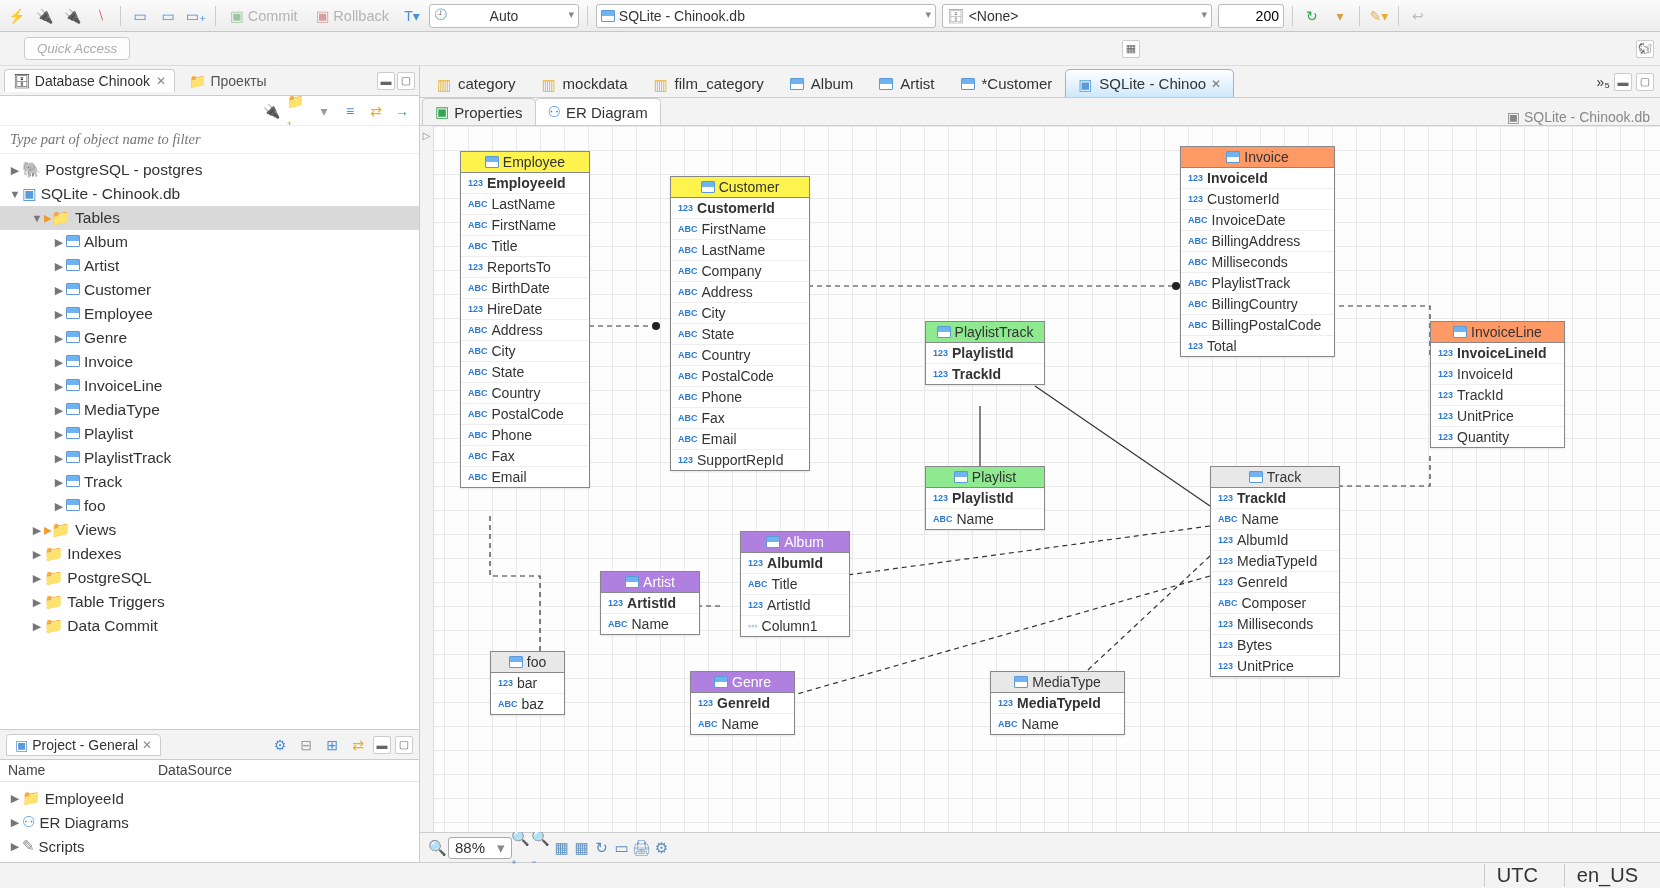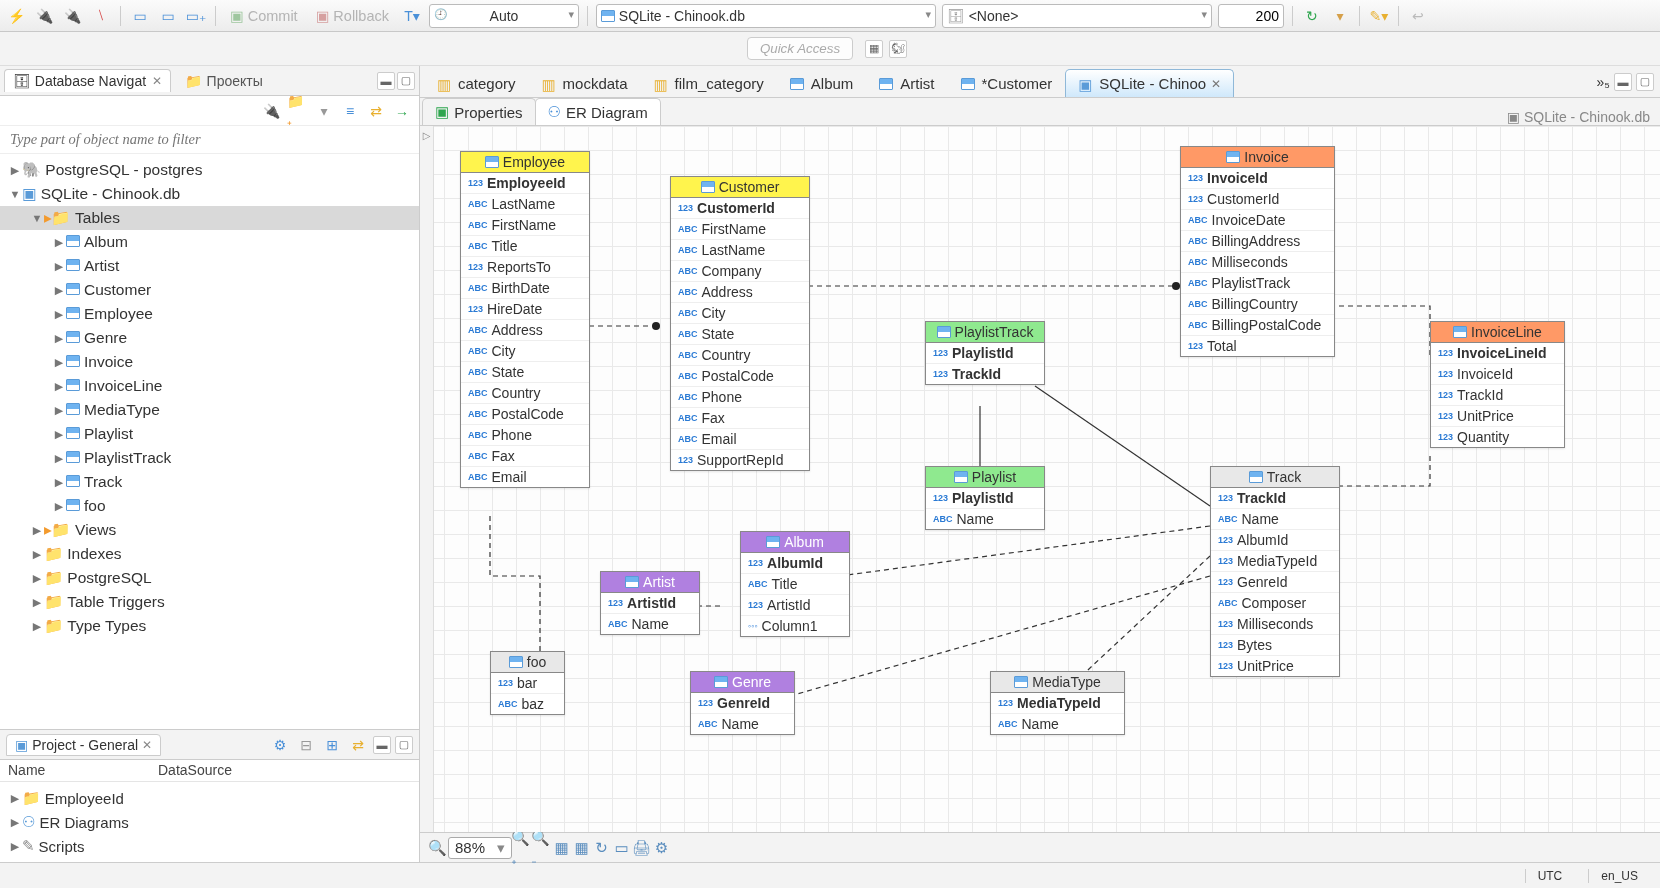--- a/index.html
+++ b/index.html
@@ -7,21 +7,21 @@
 .toolbar-top { height: 32px; background: linear-gradient(#fbfbfb, #ececec); border-bottom: 1px solid #c8c8c8; display: flex; align-items: center; padding: 0 6px; gap: 6px; }
 .toolbar-top .spacer { width: 1px; height: 20px; background: #ccc; margin: 0 2px; }
 .ticon { width: 22px; height: 22px; display: inline-flex; align-items: center; justify-content: center; font-size: 14px; }
 .tbtn { display: inline-flex; align-items: center; gap: 4px; padding: 2px 6px; border-radius: 3px; color: #333; }
 .tbtn.disabled { color: #b4b4b4; }
 .combo { background: #fff; border: 1px solid #bbb; border-radius: 3px; height: 24px; display: flex; align-items: center; padding: 0 4px; font-size: 14px; position: relative; }
 .combo .arrow { position: absolute; right: 4px; top: 3px; color: #888; font-size: 11px; }
 .combo.wide { width: 340px; }
 .combo.med { width: 270px; }
 .input-num { width: 66px; height: 24px; border: 1px solid #bbb; border-radius: 3px; background: #fff; padding: 0 4px; text-align: right; font-size: 14px; }
-.quick-row { height: 34px; display: flex; align-items: center; justify-content: center; padding-right: 6px; gap: 6px; background: #f3f3f3; border-bottom: 1px solid #ddd; }
+.quick-row { height: 34px; display: flex; align-items: center; justify-content: space-between; padding-right: 6px; gap: 6px; background: #f3f3f3; border-bottom: 1px solid #ddd; padding-left: 24px; }
 .quick-btn { border: 1px solid #ccc; border-radius: 4px; padding: 3px 12px; color: #aaa; background: #fdfdfd; font-style: italic; }
 
 .main { display: flex; height: calc(100% - 32px - 34px - 26px); }
 
 .left { width: 420px; display: flex; flex-direction: column; border-right: 1px solid #ccc; background: #fff; }
 .panel-tabs { height: 30px; display: flex; align-items: center; background: #f3f3f3; border-bottom: 1px solid #ccc; padding: 0 4px; gap: 6px; position: relative; }
 .panel-tab { display: flex; align-items: center; gap: 4px; padding: 3px 8px; background: #fff; border: 1px solid #ccc; border-bottom: none; border-radius: 4px 4px 0 0; font-size: 14px; }
 .panel-tab.inactive { background: #f3f3f3; border: none; color: #555; }
 .panel-tab .close { color: #888; font-size: 12px; margin-left: 2px; }
 .panel-ctrl { margin-left: auto; display: flex; gap: 2px; }
@@ -80,21 +80,21 @@
 .rel-line { stroke: #333; stroke-width: 1.2; stroke-dasharray: 5 4; fill: none; }
 .rel-solid { stroke: #333; stroke-width: 1.2; fill: none; }
 .rel-dot { fill: #222; }
 .rel-diamond { fill: #fff; stroke: #333; stroke-width: 1; }
 
 .canvas-footer { height: 30px; border-top: 1px solid #ccc; background: #f3f3f3; display: flex; align-items: center; padding: 0 8px; font-size: 15px; color: #333; }
 .canvas-footer .title { flex: 1; }
 .zoom-sel { border: 1px solid #aaa; border-radius: 3px; padding: 1px 6px; background: #fff; display: flex; align-items: center; gap: 12px; }
 .zicon { width: 20px; height: 20px; display: inline-flex; align-items: center; justify-content: center; color: #5a8dbe; }
 
-.statusbar { height: 26px; background: #f3f3f3; border-top: 1px solid #ccc; display: flex; align-items: center; justify-content: flex-end; padding: 0 10px; gap: 14px; font-size: 12px; color: #333; }
+.statusbar { height: 26px; background: #f3f3f3; border-top: 1px solid #ccc; display: flex; align-items: center; justify-content: flex-end; padding: 0 10px; gap: 14px; font-size: 20px; color: #333; }
 .statusbar .cell { border-left: 1px solid #ccc; padding: 0 12px; }
 .folder-orange { color: #f39a2d; }
 .folder-blue { color: #3a8de0; }
 </style>
 </head>
 <body>
 
 <div class="toolbar-top">
   <span class="ticon" style="color:#2fa64f">⚡</span>
   <span class="ticon" style="color:#2fa64f">🔌</span>
@@ -142,21 +142,21 @@
   <span class="mini-icon">▦</span>
   <span class="mini-icon">🐿</span>
 </div>
 
 <div class="main">
 
   <div class="left">
     <div class="panel-tabs">
       <div class="panel-tab">
         <span>🗄</span>
-        <span>Database Navigat</span>
+        <span>Database Chinook</span>
         <span class="close">✕</span>
       </div>
       <div class="panel-tab inactive">
         <span class="folder-blue">📁</span>
         <span>Проекты</span>
       </div>
       <div class="panel-ctrl">
         <span class="mini-icon">▬</span>
         <span class="mini-icon">▢</span>
       </div>
@@ -282,21 +282,21 @@
         <div class="tree-row">
           <span class="indent" style="width:22px"></span>
           <span class="tw">▶</span>
           <span class="icon"><span class="folder-orange">📁</span></span>
           <span>Table Triggers</span>
         </div>
         <div class="tree-row">
           <span class="indent" style="width:22px"></span>
           <span class="tw">▶</span>
           <span class="icon"><span class="folder-orange">📁</span></span>
-          <span>Type Types</span>
+          <span>Data Commit</span>
         </div>
       </div>
 
     <div class="proj-panel">
       <div class="proj-head">
         <div class="title">
           <span style="color:#5a9bd8">▣</span>
           <span>Project - General</span>
           <span class="close" style="color:#888;font-size:12px">✕</span>
         </div>

